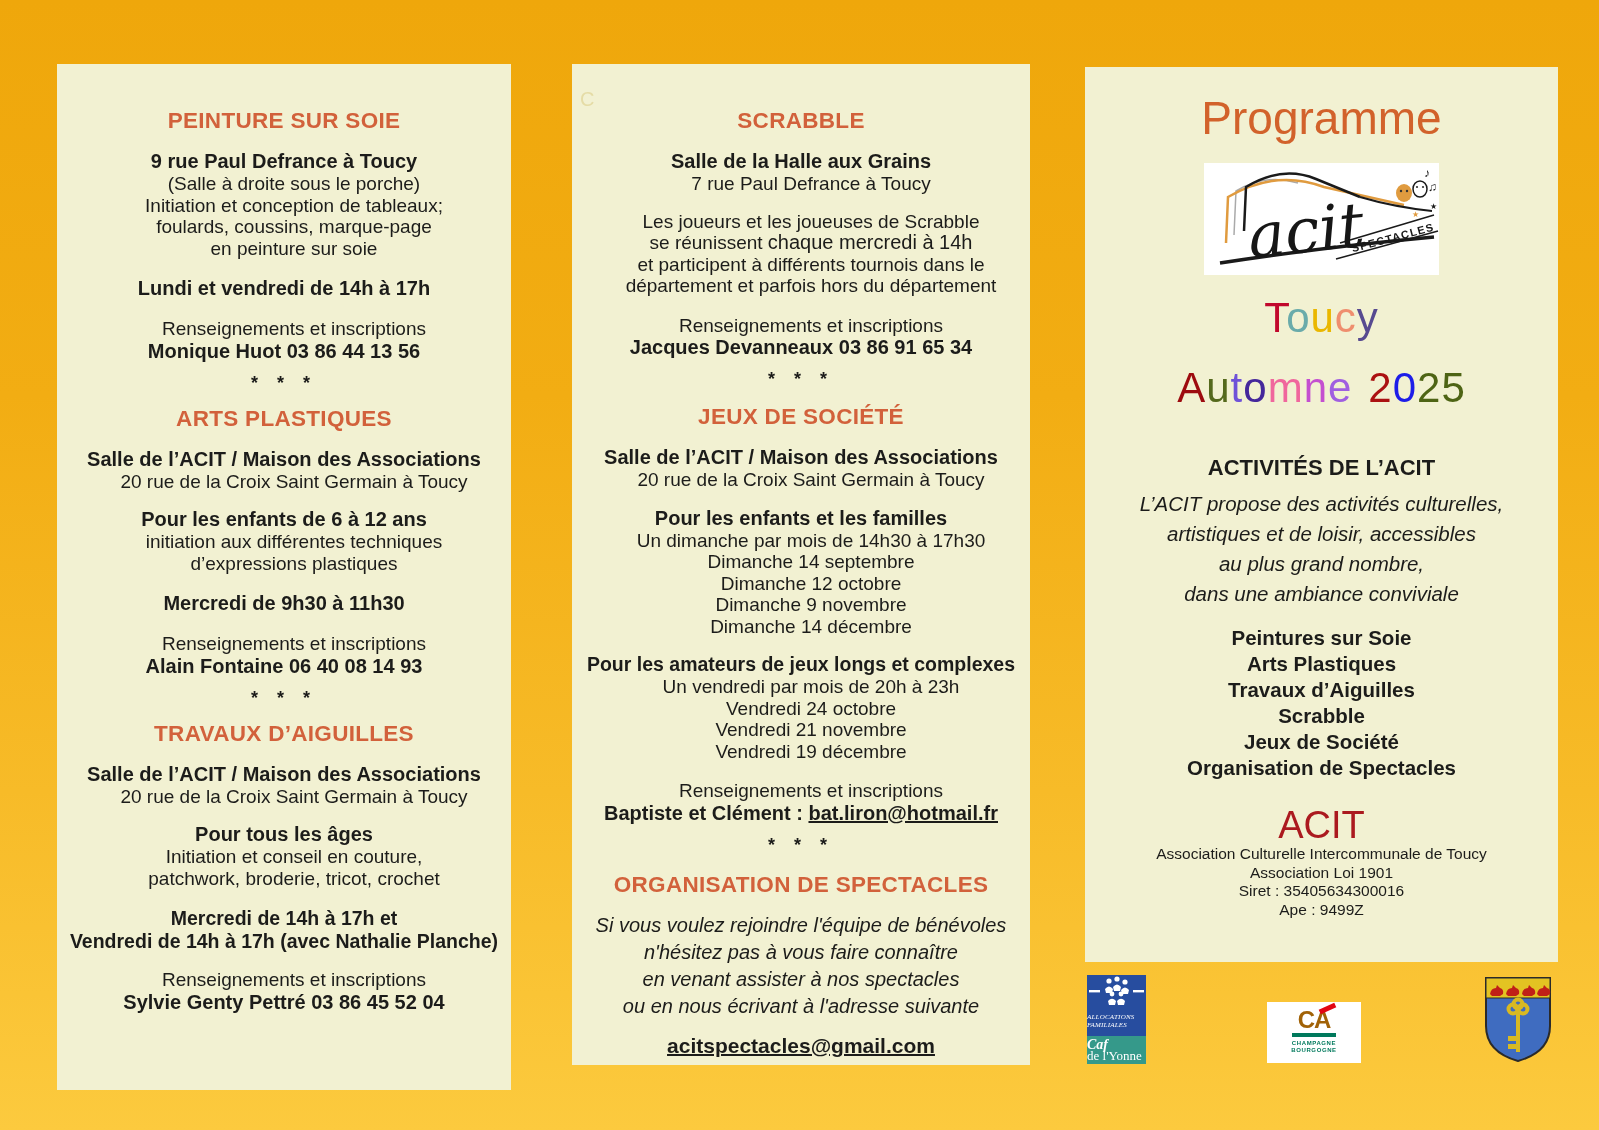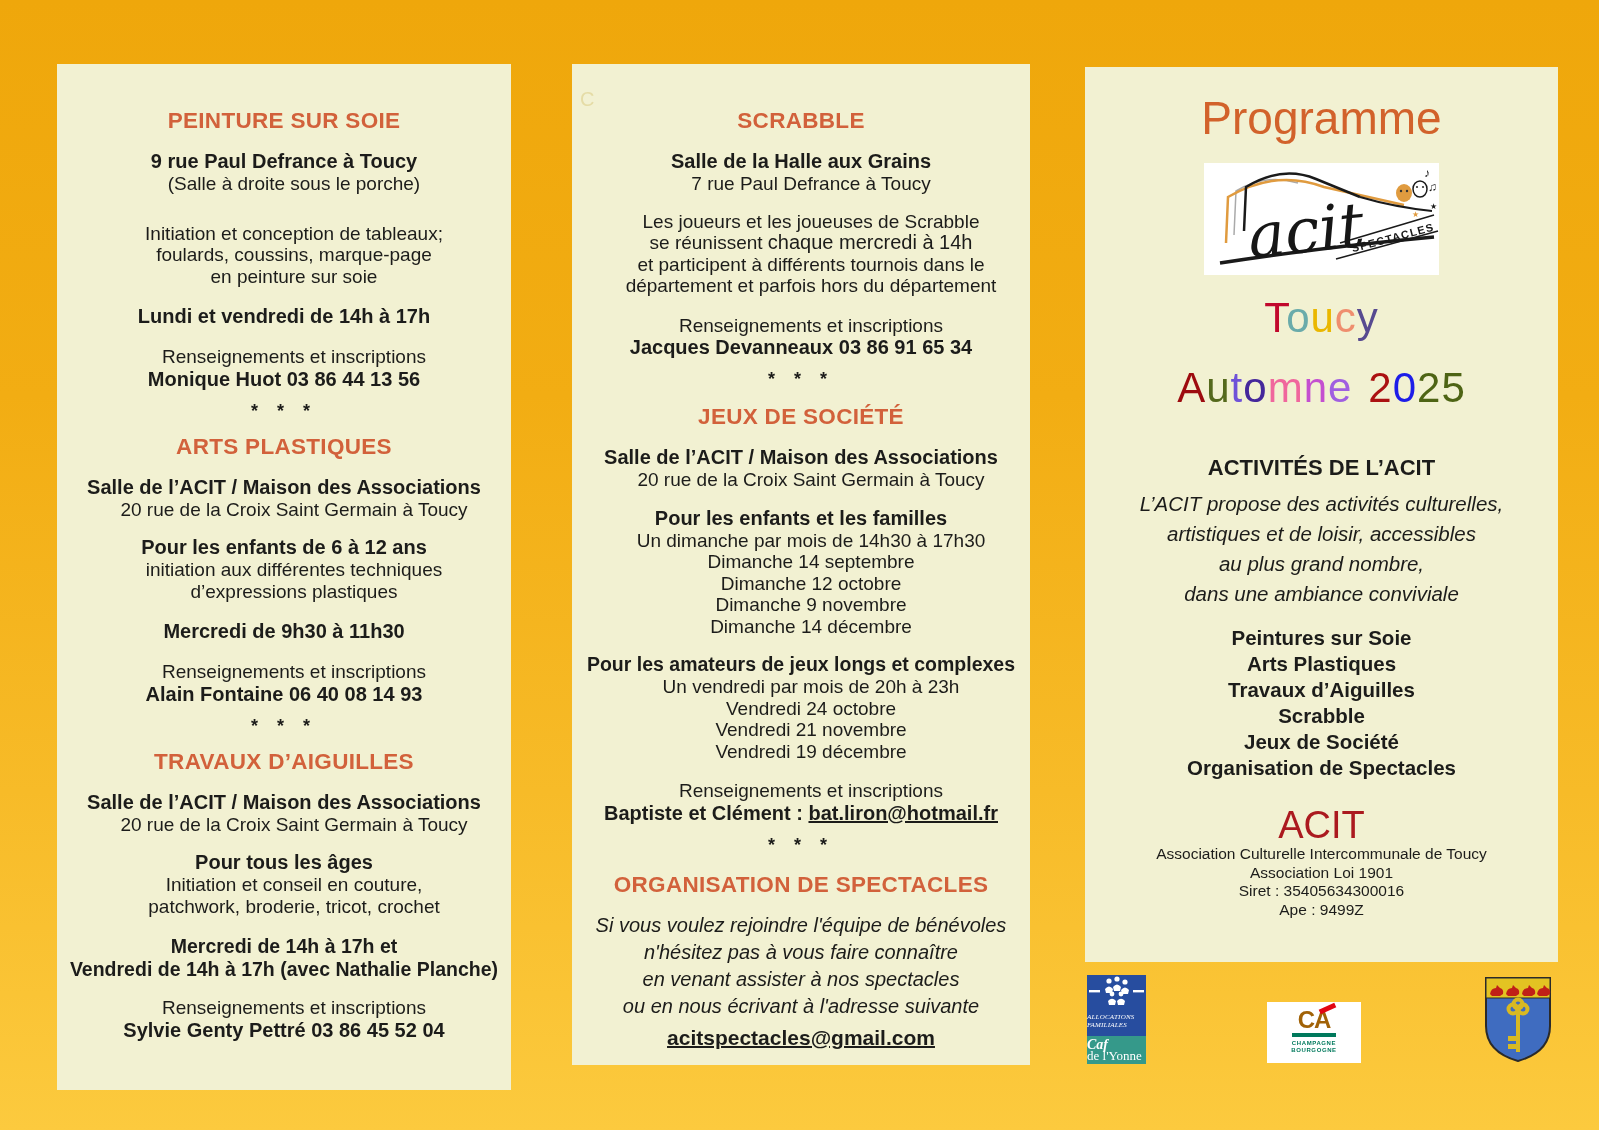--- a/index.html
+++ b/index.html
@@ -56,21 +56,21 @@
 
 <div class="poster">
 
   <section class="panel" id="panel-left">
     <div>
       <h2 class="sec" style="margin-top:44px">PEINTURE SUR SOIE</h2>
       <div style="margin-top:16px">
         <div class="vline">9 rue Paul Defrance à Toucy</div>
         <div class="line">(Salle à droite sous le porche)</div>
       </div>
-      <div style="margin-top:28px">
+      <div style="margin-top:0">
         <div class="line">Initiation et conception de tableaux;</div>
         <div class="line">foulards, coussins, marque-page</div>
         <div class="line">en peinture sur soie</div>
       </div>
       <div class="sched" style="margin-top:18px">Lundi et vendredi de 14h à 17h</div>
       <div style="margin-top:18px">
         <div class="line">Renseignements et inscriptions</div>
         <div class="cname">Monique Huot 03 86 44 13 56</div>
       </div>
     </div>
@@ -167,21 +167,21 @@
     </div>
     <div class="stars" style="margin-top:10px">* * *</div>
 
     <div>
       <h2 class="sec" style="margin-top:16px">ORGANISATION DE SPECTACLES</h2>
       <div style="margin-top:14px">
         <div class="osp-line">Si vous voulez rejoindre l'équipe de bénévoles</div>
         <div class="osp-line">n'hésitez pas à vous faire connaître</div>
         <div class="osp-line">en venant assister à nos spectacles</div>
         <div class="osp-line">ou en nous écrivant à l'adresse suivante</div>
-        <div class="osp-mail email" style="margin-top:6px">acitspectacles@gmail.com</div>
+        <div class="osp-mail email" style="margin-top:14px">acitspectacles@gmail.com</div>
       </div>
     </div>
   </section>
 
   <section class="panel" id="panel-right">
     <div class="rp-title">Programme</div>
 
     <div class="acit-logo">
       <svg width="235" height="112" viewBox="0 0 235 112">
         <path d="M30,72 L32,28 Q62,10 94,20" fill="none" stroke="#aaaaaa" stroke-width="1.5"></path>

